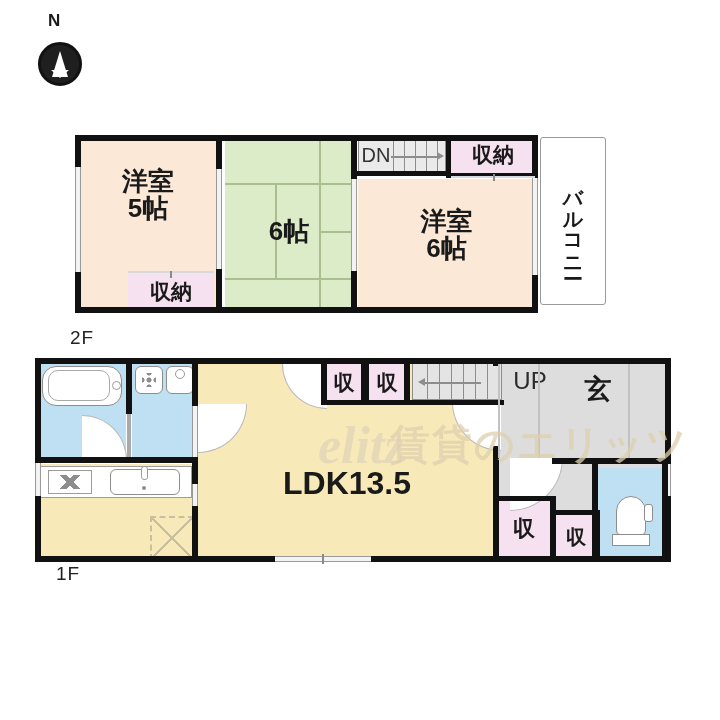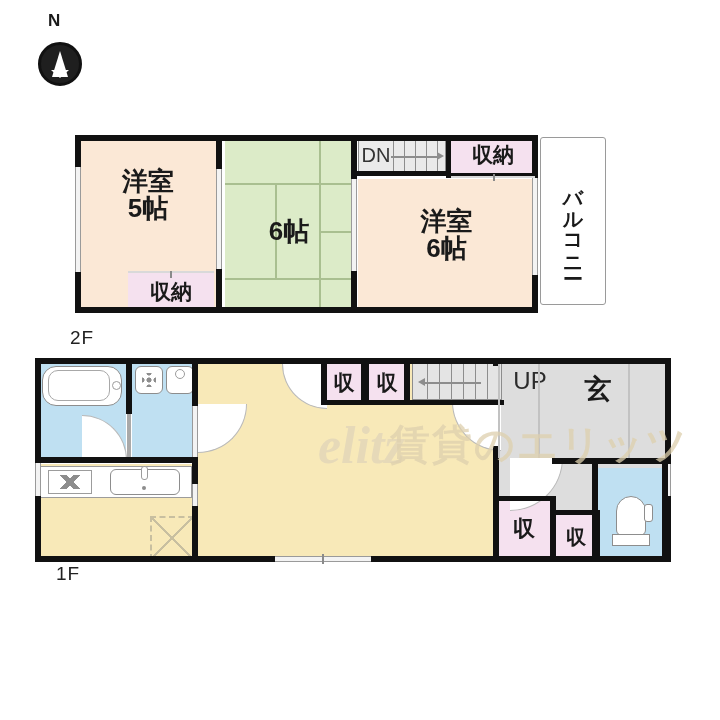--- a/index.html
+++ b/index.html
@@ -194,20 +194,21 @@
     <div class="abs f-blue" style="left:100px;top:5px;width:62px;height:96px;"></div>
 
     <div class="abs f-yellow" style="left:6px;top:106px;width:156px;height:95px;"></div>
 
     <div class="abs f-yellow" style="left:166px;top:5px;width:296px;height:196px;"></div>
 
     <div class="abs f-grey" style="left:466px;top:5px;width:170px;height:196px;"></div>
 
     <div class="abs f-blue" style="left:564px;top:110px;width:72px;height:91px;"></div>
 
+    <div class="abs lbl" style="left:200px;top:106px;width:230px;height:40px;font-size:32px;">LDK13.5</div>
 
     <div class="abs f-pink" style="left:293px;top:5px;width:38px;height:40px;"></div>
     <div class="abs lbl" style="left:293px;top:5px;width:38px;height:40px;font-size:21px;">収</div>
 
     <div class="abs f-pink" style="left:336px;top:5px;width:38px;height:40px;"></div>
     <div class="abs lbl" style="left:336px;top:5px;width:38px;height:40px;font-size:21px;">収</div>
 
     <div class="abs f-pink" style="left:466px;top:142px;width:52px;height:59px;"></div>
     <div class="abs lbl" style="left:466px;top:148px;width:52px;height:46px;font-size:22px;">収</div>
 

